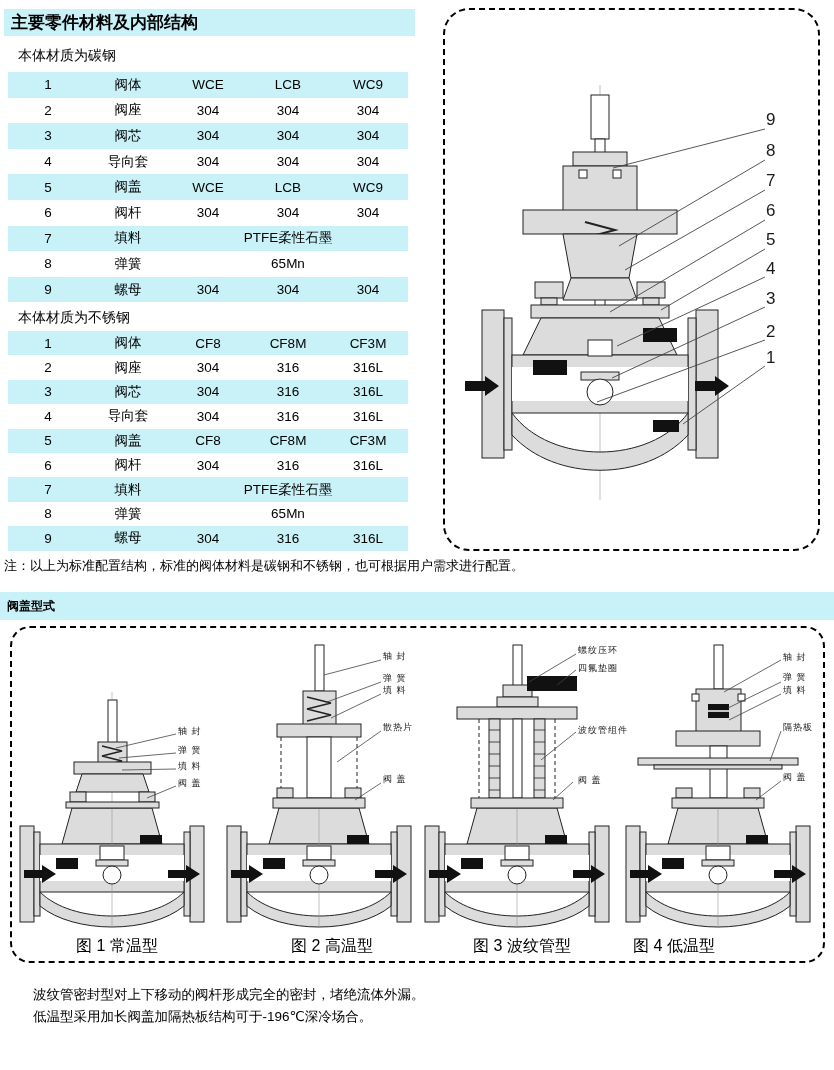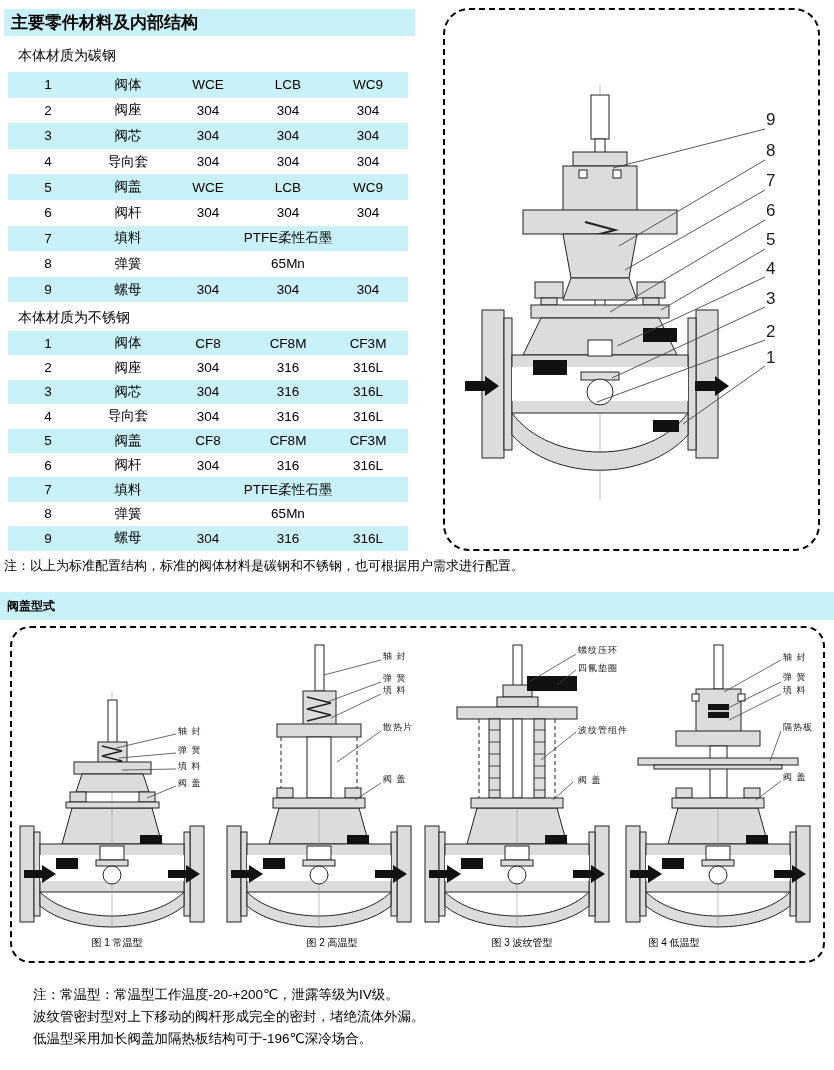--- a/index.html
+++ b/index.html
@@ -11,21 +11,21 @@
   table.mat{border-collapse:collapse;table-layout:fixed;}
   table.mat td{width:80px;text-align:center;font-size:13.5px;padding:0;vertical-align:middle;}
   table.t1 tr{height:25.6px;}
   table.t2 tr{height:24.4px;}
   tr.cy{background:#c8f1f8;}
   tr.wh{background:#ffffff;}
   .note1{font-size:13px;}
   .dash-box{border:2px dashed #000;border-radius:26px;}
   .callout-num{font-size:17px;color:#1a1a1a;width:20px;text-align:left;}
   .fig-label{font-size:9px;color:#1a1a1a;white-space:nowrap;letter-spacing:1px;}
-  .fig-caption{font-size:10px;text-align:center;width:130px;}
+  .fig-caption{font-size:16px;text-align:center;width:130px;}
   .notes2{font-size:13.5px;line-height:22px;}
   svg{display:block;}
 </style>
 </head>
 <body>
 
 <div class="page">
 
   <svg width="0" height="0" style="position:absolute" aria-hidden="true">
     <defs>
@@ -388,18 +388,17 @@
     <div class="abs fig-label" style="left:165px;top:91px;">隔热板</div>
     <div class="abs fig-label" style="left:165px;top:141px;">阀 盖</div>
   </div>
 
   <div class="abs fig-caption" style="left:52px;top:936px;">图 1 常温型</div>
   <div class="abs fig-caption" style="left:267px;top:936px;">图 2 高温型</div>
   <div class="abs fig-caption" style="left:457px;top:936px;">图 3 波纹管型</div>
   <div class="abs fig-caption" style="left:609px;top:936px;">图 4 低温型</div>
 
   <div class="abs notes2" style="left:33px;top:984px;width:780px;">
-    <div>注：常温型：常温型工作温度-20-+200℃，泄露等级为IV级。</div>
     <div>波纹管密封型对上下移动的阀杆形成完全的密封，堵绝流体外漏。</div>
     <div>低温型采用加长阀盖加隔热板结构可于-196℃深冷场合。</div>
   </div>
 
 </div>
 
 </body></html>

